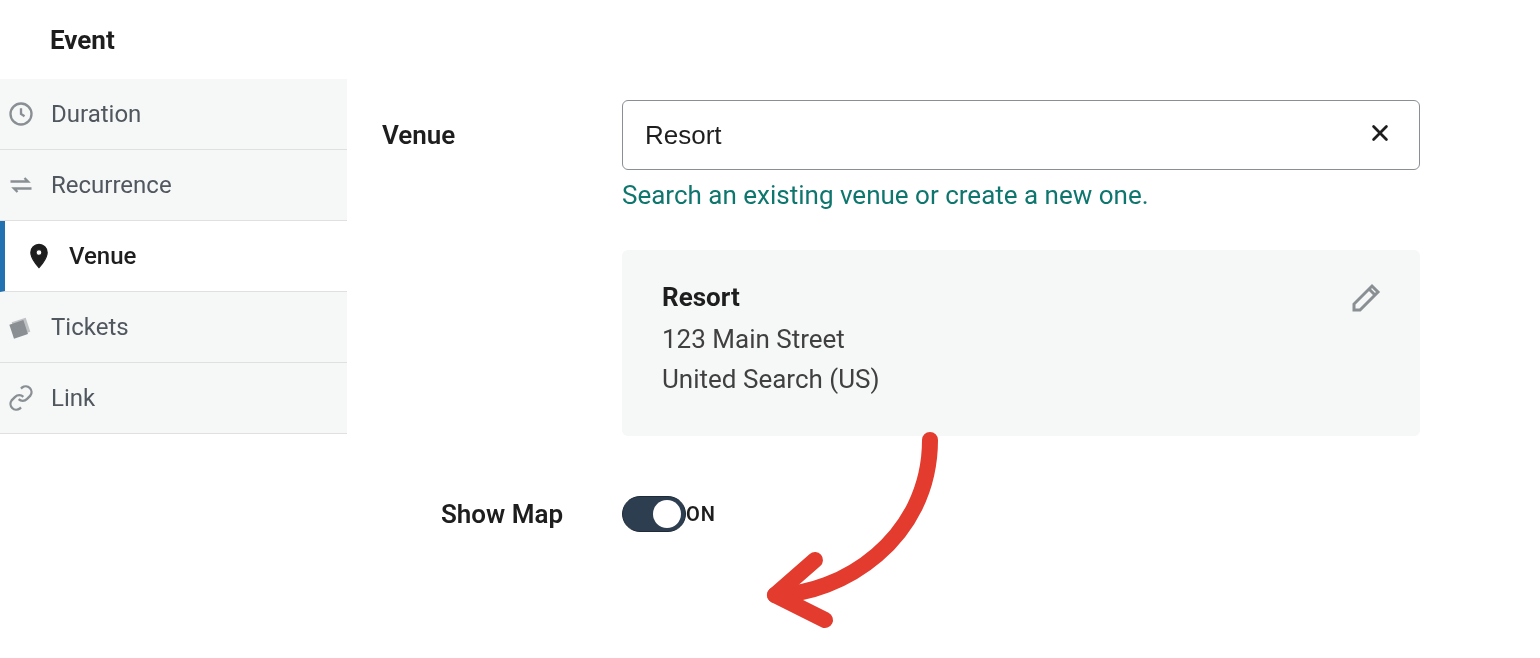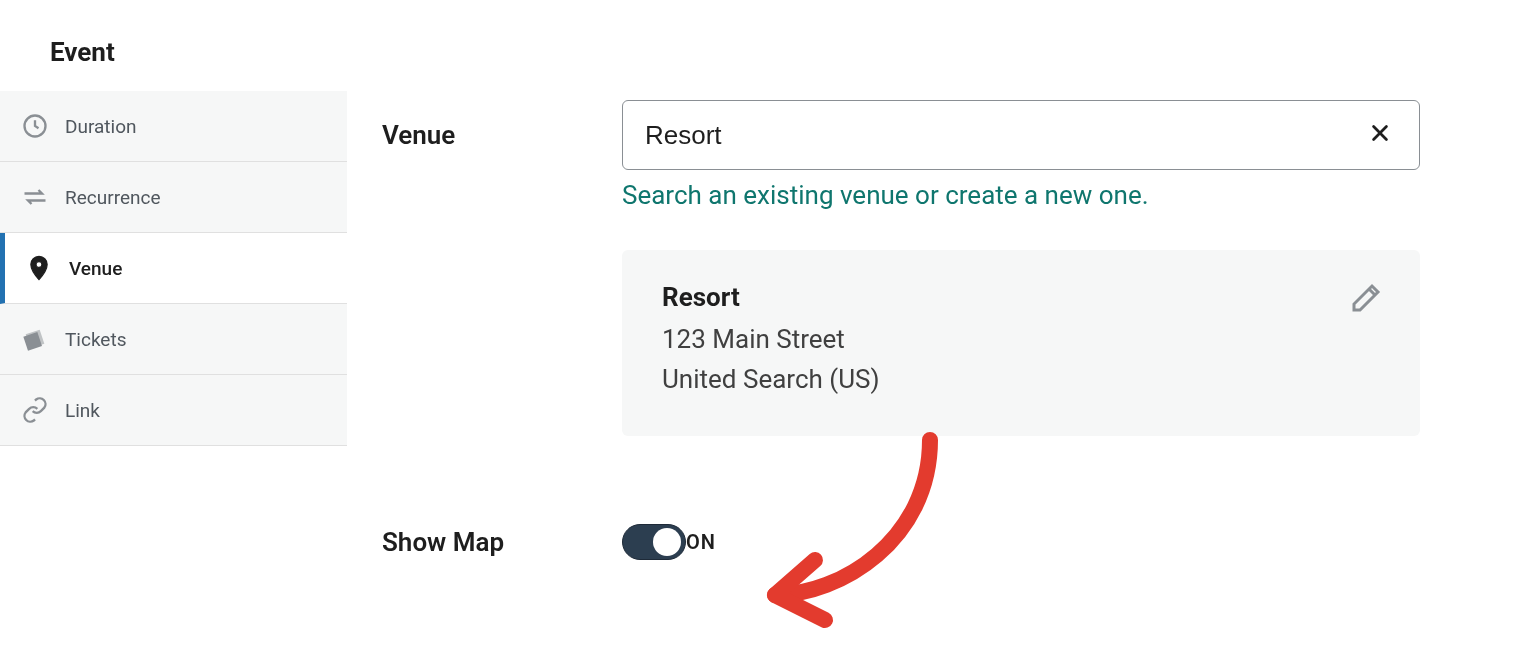--- a/index.html
+++ b/index.html
@@ -16,37 +16,36 @@
       overflow: hidden;
       position: relative;
     }
     .container {
       display: flex;
       height: 100%;
     }
     .sidebar {
       width: 347px;
       flex-shrink: 0;
-      margin-top: 12px;
     }
     .sidebar-title {
       font-size: 26px;
       font-weight: 700;
       color: #1e1e1e;
       padding: 25px 0 24px 50px;
     }
     .sidebar-item {
       display: flex;
       align-items: center;
       gap: 16px;
-      padding: 21px 21px;
+      padding: 21px 7px;
       border-bottom: 1px solid #e0e0e0;
       background: #f6f7f7;
       cursor: pointer;
-      font-size: 19px;
+      font-size: 24px;
       color: #50575e;
     }
     .sidebar-item:first-of-type {
       border-top: 1px solid #e0e0e0;
     }
     .sidebar-item.active {
       background: #fff;
       color: #1e1e1e;
       border-left: 5px solid #2271b1;
       padding-left: 20px;
@@ -148,21 +147,22 @@
       color: #8a8f94;
     }
     .edit-btn svg {
       width: 36px;
       height: 36px;
     }
 
     .showmap-row {
       display: flex;
       align-items: center;
-      margin-top: 88px;
+      margin-top: 60px;
+      text-align: center;
     }
     .showmap-row .row-label {
       padding-top: 0;
     }
     .toggle-wrap {
       display: flex;
       align-items: center;
     }
     .toggle {
       width: 64px;

